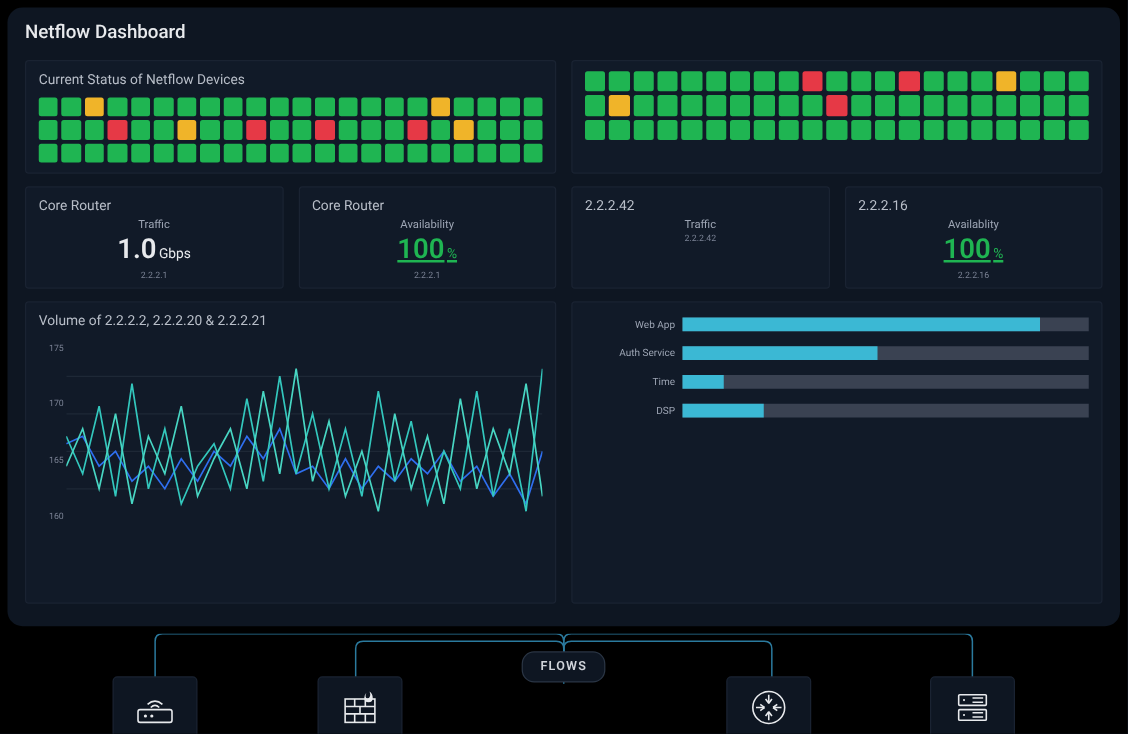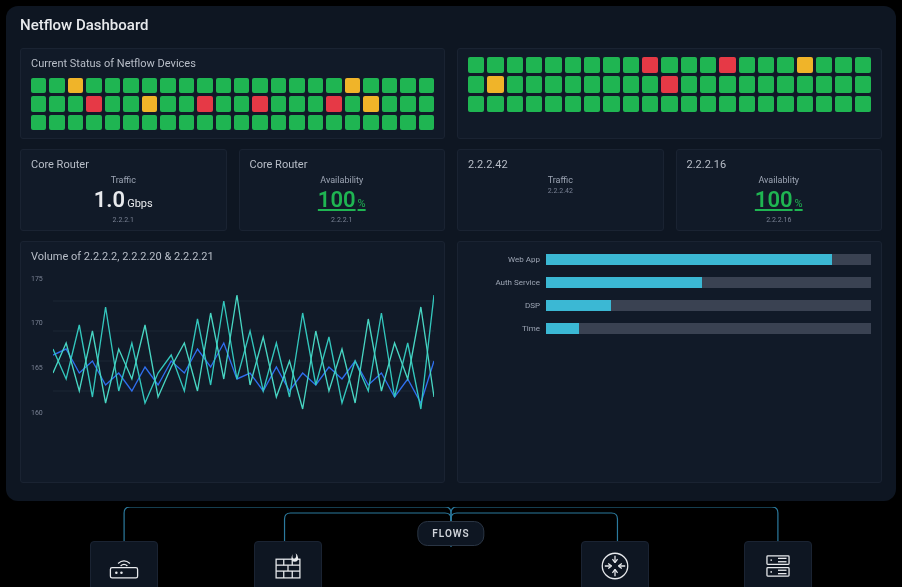--- a/index.html
+++ b/index.html
@@ -20,21 +20,21 @@
   .metric-card { text-align: center; padding: 8px 10px 6px 10px; }
   .metric-card .panel-title { text-align: left; margin-bottom: 4px; }
   .metric-label { font-size: 9px; color: #9da5b4; margin-bottom: 2px; }
   .metric-value { font-size: 22px; font-weight: 600; color: #e8eaed; line-height: 1.2; }
   .metric-value.green { color: #1fb552; text-decoration: underline; }
   .metric-unit { font-size: 11px; font-weight: 400; margin-left: 2px; }
   .metric-sub { font-size: 7px; color: #7a8294; margin-top: 2px; }
   .chart-panel { flex: 1; height: 242px; }
   .line-chart { position: relative; height: 150px; width: 100%; }
   .line-chart svg { position: absolute; left: 22px; top: 0; right: 0; bottom: 0; width: calc(100% - 22px); height: 100%; }
-  .y-labels { position: absolute; left: 0; top: 0; bottom: 0; width: 20px; display: flex; flex-direction: column; justify-content: space-between; font-size: 7px; color: #7a8294; padding: 4px 0; gap: 11px; }
+  .y-labels { position: absolute; left: 0; top: 0; bottom: 0; width: 20px; display: flex; flex-direction: column; justify-content: space-between; font-size: 7px; color: #7a8294; text-align: right; padding: 4px 0; gap: 11px; }
   .bar-chart { padding: 4px 0; }
   .bar-row { display: flex; align-items: center; margin-bottom: 12px; margin-left: 20px; }
   .bar-label { width: 58px; font-size: 8px; color: #9da5b4; text-align: right; padding-right: 6px; }
   .bar-track { flex: 1; height: 11px; background: #3a4252; position: relative; }
   .bar-fill { height: 100%; background: #3bb8d4; }
   
   .footer { position: relative; height: 90px; margin: 0 90px; }
   .flows-badge { position: absolute; left: 50%; top: 14px; transform: translateX(-50%); background: #0e1622; border: 1px solid #2a3544; border-radius: 10px; padding: 6px 14px; font-size: 10px; font-weight: 600; letter-spacing: 1px; color: #d0d4da; z-index: 2; }
   .device-row { position: absolute; bottom: 6px; left: 0; right: 0; display: flex; justify-content: space-between; z-index: 2; }
   .device { width: 68px; height: 50px; background: #0e1622; border: 1px solid #1a2332; border-radius: 4px; display: flex; align-items: center; justify-content: center; color: #e8eaed; }
@@ -256,29 +256,29 @@
               <div class="bar-fill" style="width:88%"></div>
             </div>
           </div>
           <div class="bar-row">
             <div class="bar-label">Auth Service</div>
             <div class="bar-track">
               <div class="bar-fill" style="width:48%"></div>
             </div>
           </div>
           <div class="bar-row">
+            <div class="bar-label">Time</div>
+            <div class="bar-track">
+              <div class="bar-fill" style="width:10%"></div>
+            </div>
+          </div>
+          <div class="bar-row">
             <div class="bar-label">DSP</div>
             <div class="bar-track">
               <div class="bar-fill" style="width:20%"></div>
-            </div>
-          </div>
-          <div class="bar-row">
-            <div class="bar-label">Time</div>
-            <div class="bar-track">
-              <div class="bar-fill" style="width:10%"></div>
             </div>
           </div>
         </div>
     </div>
   </div>
 </div>
 
 <div class="footer">
   <svg class="wires" viewBox="0 0 720 90" preserveAspectRatio="none">
     <path d="M360 22 L360 6 Q360 0 354 0 L40 0 Q34 0 34 6 L34 40"></path>

